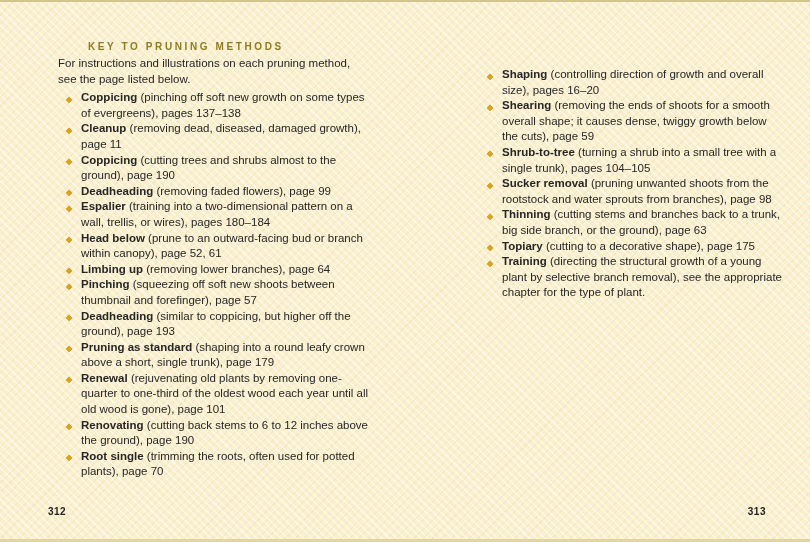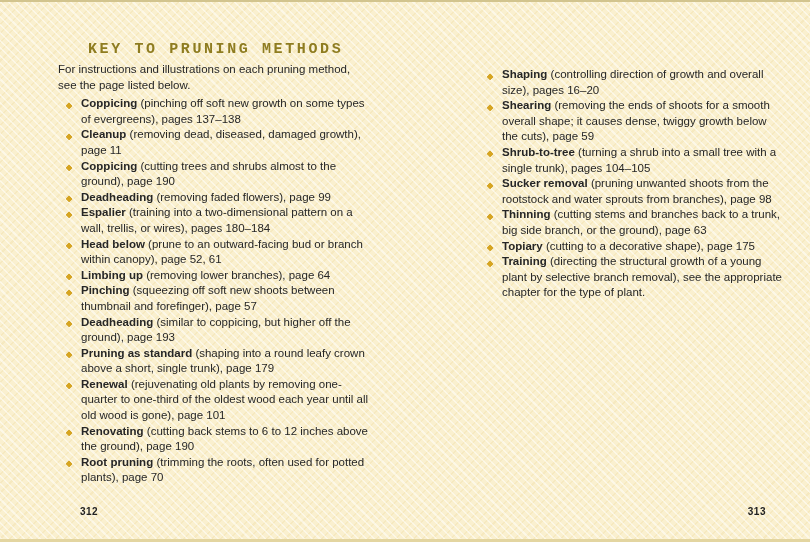--- a/index.html
+++ b/index.html
@@ -26,25 +26,24 @@
       repeating-linear-gradient(45deg, rgba(255,255,255,0.5) 0 1.5px, rgba(255,255,255,0) 1.5px 5.5px),
       repeating-linear-gradient(-45deg, rgba(233,209,138,0.22) 0 1.5px, rgba(233,209,138,0) 1.5px 6.5px),
       var(--bg);
     display:flex;
   }
   .page{position:relative;width:405px;height:100%;box-sizing:border-box;}
   .page-left{padding:39px 0 0 58px;}
   .page-right{padding:62px 0 0 74px;}
   h1.page-title{
     margin:0 0 0 30px;
-    font-size:15px;
+    font-size:10px;
     font-weight:700;
     letter-spacing:2.6px;
     color:var(--title);
-    font-family:Liberation Mono, monospace;
   }
   .intro{
     margin:4px 0 0 0;
     width:302px;
     font-size:11.5px;
     line-height:15.6px;
   }
   ul.plist{
     list-style:none;
     margin:3px 0 0 8px;
@@ -62,21 +61,20 @@
     text-shadow:0 0 0.5px #b8860b;
   }
   .term{font-weight:700;}
   .folio{
     position:absolute;
     bottom:22px;
     font-size:10px;
     font-weight:700;
     letter-spacing:0.5px;
     color:#222;
-    margin-left:32px;
   }
   .folio-left{left:48px;}
   .folio-right{right:44px;text-align:right;}
 </style>
 </head>
 <body>
 
 <div class="spread">
   <div class="page page-left">
     <h1 class="page-title">KEY TO PRUNING METHODS</h1>
@@ -87,21 +85,21 @@
         <li><span class="bullet">◆</span><span class="term">Coppicing</span> <span class="desc">(cutting trees and shrubs almost to the ground), page 190</span></li>
         <li><span class="bullet">◆</span><span class="term">Deadheading</span> <span class="desc">(removing faded flowers), page 99</span></li>
         <li><span class="bullet">◆</span><span class="term">Espalier</span> <span class="desc">(training into a two-dimensional pattern on a wall, trellis, or wires), pages 180–184</span></li>
         <li><span class="bullet">◆</span><span class="term">Head below</span> <span class="desc">(prune to an outward-facing bud or branch within canopy), page 52, 61</span></li>
         <li><span class="bullet">◆</span><span class="term">Limbing up</span> <span class="desc">(removing lower branches), page 64</span></li>
         <li><span class="bullet">◆</span><span class="term">Pinching</span> <span class="desc">(squeezing off soft new shoots between thumbnail and forefinger), page 57</span></li>
         <li><span class="bullet">◆</span><span class="term">Deadheading</span> <span class="desc">(similar to coppicing, but higher off the ground), page 193</span></li>
         <li><span class="bullet">◆</span><span class="term">Pruning as standard</span> <span class="desc">(shaping into a round leafy crown above a short, single trunk), page 179</span></li>
         <li><span class="bullet">◆</span><span class="term">Renewal</span> <span class="desc">(rejuvenating old plants by removing one-quarter to one-third of the oldest wood each year until all old wood is gone), page 101</span></li>
         <li><span class="bullet">◆</span><span class="term">Renovating</span> <span class="desc">(cutting back stems to 6 to 12 inches above the ground), page 190</span></li>
-        <li><span class="bullet">◆</span><span class="term">Root pruning</span> <span class="desc">(trimming the roots, often used for potted plants), page 70</span></li>
+        <li><span class="bullet">◆</span><span class="term">Root single</span> <span class="desc">(trimming the roots, often used for potted plants), page 70</span></li>
       </ul>
     <div class="folio folio-left">312</div>
   </div>
   <div class="page page-right">
     <ul class="plist">
         <li><span class="bullet">◆</span><span class="term">Shaping</span> <span class="desc">(controlling direction of growth and overall size), pages 16–20</span></li>
         <li><span class="bullet">◆</span><span class="term">Shearing</span> <span class="desc">(removing the ends of shoots for a smooth overall shape; it causes dense, twiggy growth below the cuts), page 59</span></li>
         <li><span class="bullet">◆</span><span class="term">Shrub-to-tree</span> <span class="desc">(turning a shrub into a small tree with a single trunk), pages 104–105</span></li>
         <li><span class="bullet">◆</span><span class="term">Sucker removal</span> <span class="desc">(pruning unwanted shoots from the rootstock and water sprouts from branches), page 98</span></li>
         <li><span class="bullet">◆</span><span class="term">Thinning</span> <span class="desc">(cutting stems and branches back to a trunk, big side branch, or the ground), page 63</span></li>

